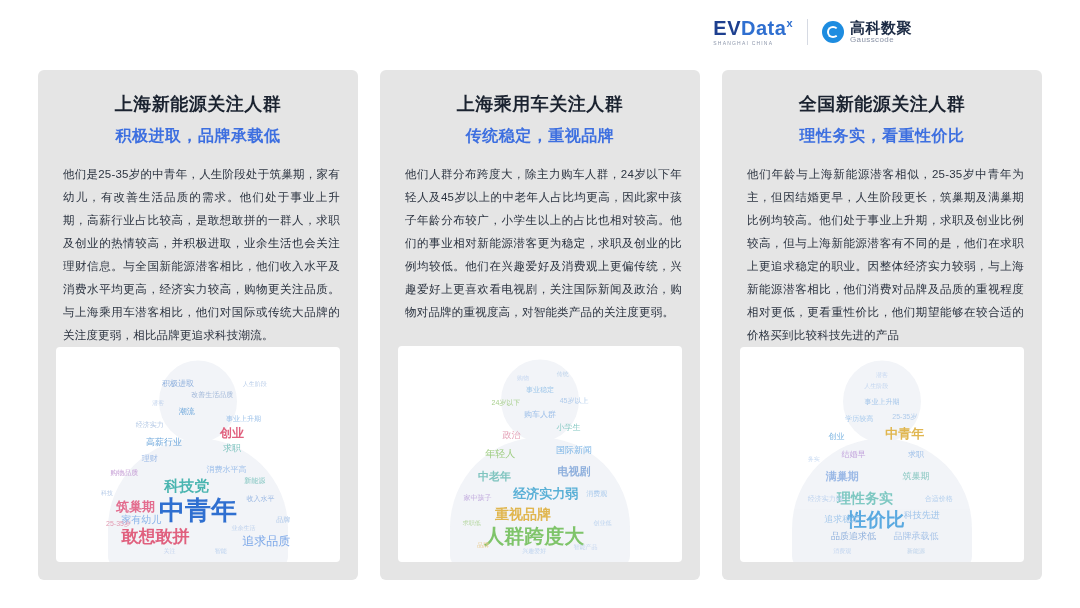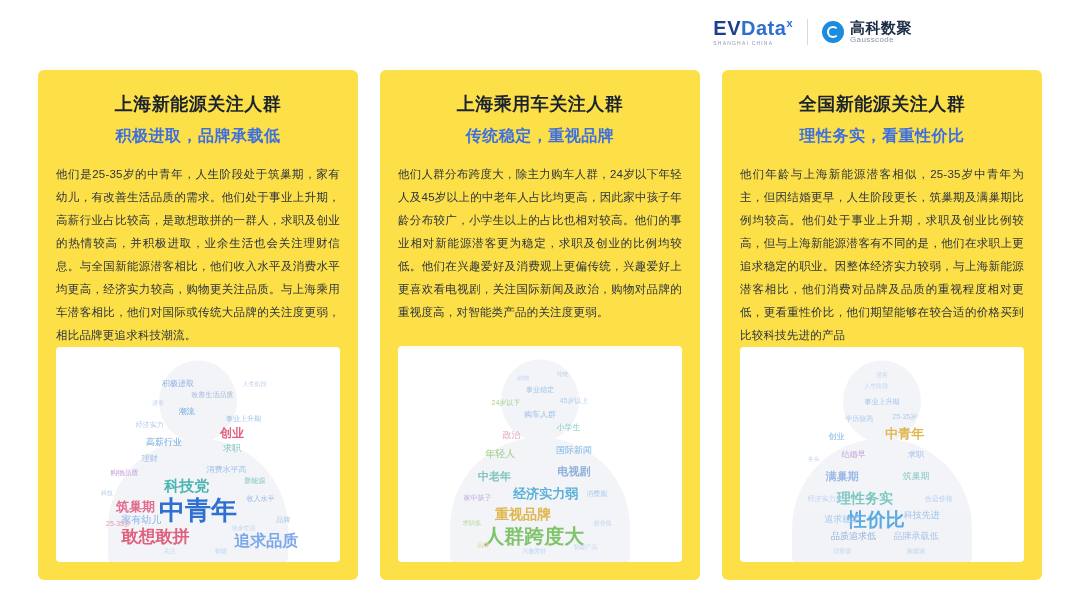--- a/index.html
+++ b/index.html
@@ -106,21 +106,21 @@
   .cards {
     position: absolute;
     top: 70px;
     left: 38px;
     width: 1004px;
     display: flex;
     gap: 22px;
   }
   .card {
     width: 320px;
-    background: #fde047;
+    background: #e5e5e5;
     border-radius: 6px;
     padding: 20px 18px 18px 18px;
     box-sizing: border-box;
     height: 510px;
     display: flex;
     flex-direction: column;
   }
   .card-title {
     text-align: center;
     font-size: 18px;
@@ -136,20 +136,21 @@
     color: #3d6fe0;
     letter-spacing: 0.5px;
     margin-bottom: 16px;
   }
   .card-body {
     font-size: 11.5px;
     line-height: 2.0;
     color: #2b3340;
     text-align: justify;
     letter-spacing: 0.2px;
+    margin-left: 7px;
   }
   .card-fig {
     margin-top: auto;
     background: #ffffff;
     border-radius: 4px;
     height: 216px;
     position: relative;
     overflow: hidden;
   }
   .wc {
@@ -220,21 +221,21 @@
       <div class="card-subtitle">积极进取，品牌承载低</div>
       <div class="card-body">他们是25-35岁的中青年，人生阶段处于筑巢期，家有幼儿，有改善生活品质的需求。他们处于事业上升期，高薪行业占比较高，是敢想敢拼的一群人，求职及创业的热情较高，并积极进取，业余生活也会关注理财信息。与全国新能源潜客相比，他们收入水平及消费水平均更高，经济实力较高，购物更关注品质。与上海乘用车潜客相比，他们对国际或传统大品牌的关注度更弱，相比品牌更追求科技潮流。</div>
       <div class="card-fig">
         <div class="silhouette">
           <div class="sil-head"></div>
             <div class="sil-body"></div>
         </div>
         <div class="wc">
             <span style="left: 50%; top: 76%; font-size: 26px; color: rgb(47, 111, 208); font-weight: bold;">中青年</span>
             <span style="left: 35%; top: 88%; font-size: 17px; color: rgb(224, 96, 126); font-weight: bold;">敢想敢拼</span>
-            <span style="left: 74%; top: 90%; font-size: 16px; color: rgb(123, 167, 232); font-weight: bold;">追求品质</span>
+            <span style="left: 74%; top: 90%; font-size: 12px; color: rgb(123, 167, 232); font-weight: normal;">追求品质</span>
             <span style="left: 46%; top: 64%; font-size: 15px; color: rgb(74, 181, 176); font-weight: bold;">科技党</span>
             <span style="left: 28%; top: 74%; font-size: 13px; color: rgb(227, 109, 143); font-weight: bold;">筑巢期</span>
             <span style="left: 30%; top: 64%; font-size: 10px; color: rgb(138, 180, 234); font-weight: normal; margin-top: 35px;">家有幼儿</span>
             <span style="left: 62%; top: 40%; font-size: 12px; color: rgb(224, 96, 126); font-weight: bold;">创业</span>
             <span style="left: 38%; top: 44%; font-size: 9px; color: rgb(111, 168, 220); font-weight: normal;">高薪行业</span>
             <span style="left: 62%; top: 47%; font-size: 9px; color: rgb(127, 196, 191); font-weight: normal;">求职</span>
             <span style="left: 33%; top: 52%; font-size: 8px; color: rgb(155, 185, 230); font-weight: normal;">理财</span>
             <span style="left: 60%; top: 57%; font-size: 8px; color: rgb(160, 193, 235); font-weight: normal;">消费水平高</span>
             <span style="left: 55%; top: 22%; font-size: 7px; color: rgb(159, 182, 216); font-weight: normal;">改善生活品质</span>
             <span style="left: 43%; top: 17%; font-size: 8px; color: rgb(143, 176, 221); font-weight: normal;">积极进取</span>

